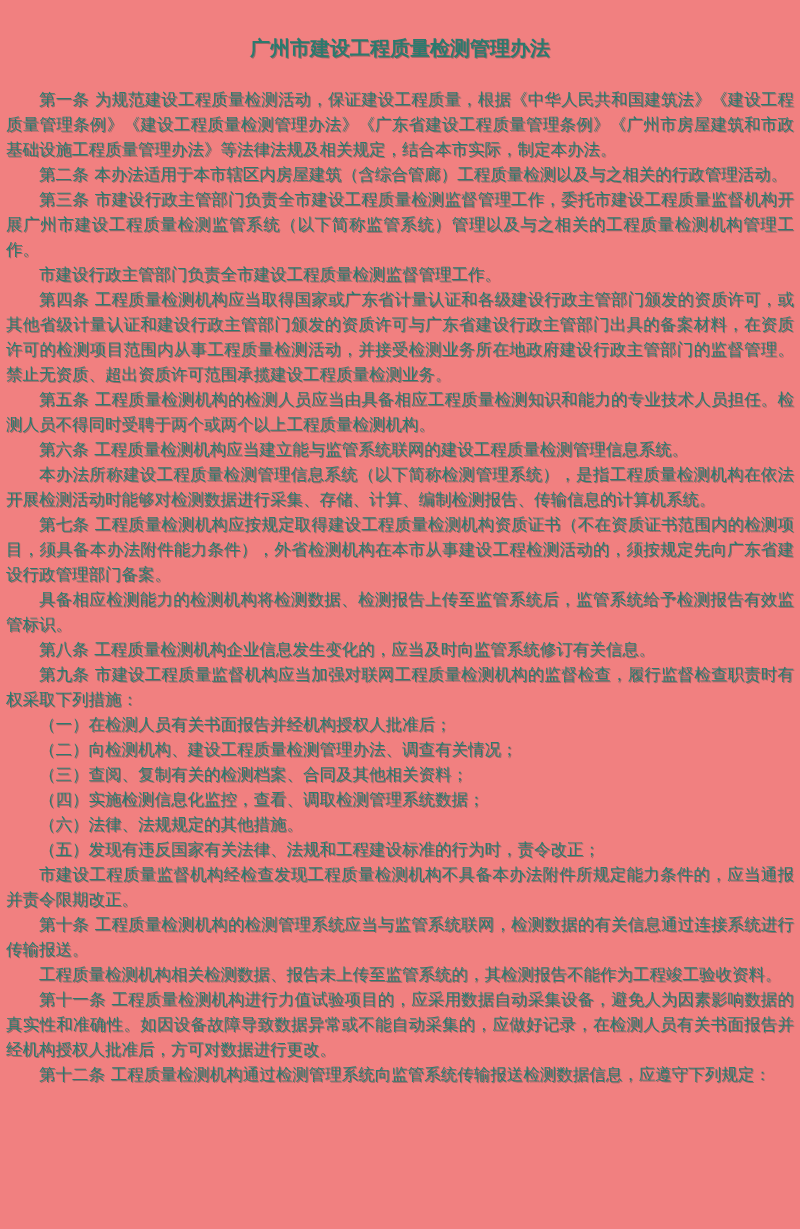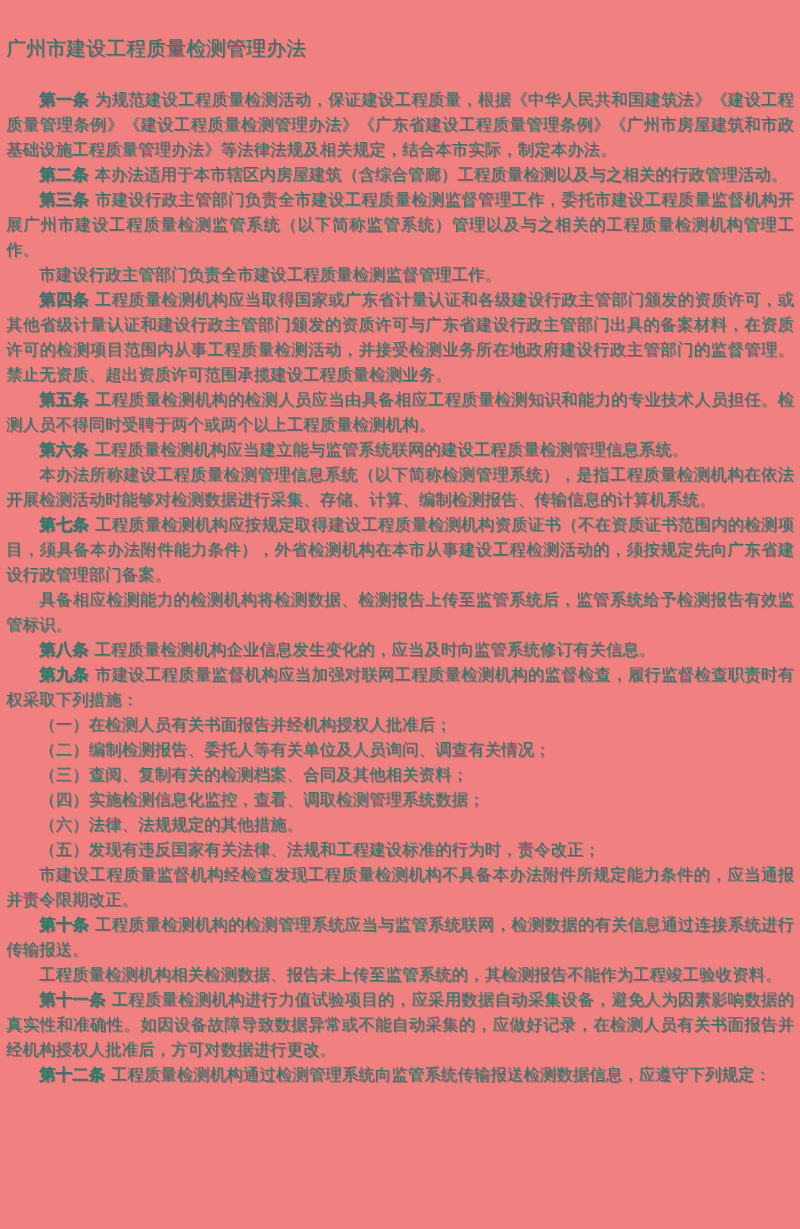--- a/index.html
+++ b/index.html
@@ -17,32 +17,32 @@
     box-sizing: border-box;
     width: 800px;
     padding: 36px 6px 0 6px;
     color: #2b7a6e;
     text-shadow: 1px 1px 0 rgba(75, 75, 75, 0.5);
   }
   .title {
     margin: 0 0 26px 0;
     font-size: 20px;
     line-height: 25px;
-    font-weight: normal;
-    text-align: left;
+    font-weight: bold;
+    text-align: center;
   }
   .para {
     margin: 0;
     font-size: 16.5px;
     line-height: 25px;
     text-indent: 2em;
     text-align: justify;
   }
   .lead {
-    font-weight: bold;
+    font-weight: normal;
     margin-right: 0.35em;
   }
 </style>
 </head>
 <body style="background-color: rgb(241, 128, 128);">
 
 <div class="doc" style="color: rgb(43, 122, 110);">
   <h1 class="title">广州市建设工程质量检测管理办法</h1>
   <div>
       <p class="para"><span class="lead">第一条</span><span>为规范建设工程质量检测活动，保证建设工程质量，根据《中华人民共和国建筑法》《建设工程质量管理条例》《建设工程质量检测管理办法》《广东省建设工程质量管理条例》《广州市房屋建筑和市政基础设施工程质量管理办法》等法律法规及相关规定，结合本市实际，制定本办法。</span></p>
@@ -51,21 +51,21 @@
       <p class="para"><span>市建设行政主管部门负责全市建设工程质量检测监督管理工作。</span></p>
       <p class="para"><span class="lead">第四条</span><span>工程质量检测机构应当取得国家或广东省计量认证和各级建设行政主管部门颁发的资质许可，或其他省级计量认证和建设行政主管部门颁发的资质许可与广东省建设行政主管部门出具的备案材料，在资质许可的检测项目范围内从事工程质量检测活动，并接受检测业务所在地政府建设行政主管部门的监督管理。禁止无资质、超出资质许可范围承揽建设工程质量检测业务。</span></p>
       <p class="para"><span class="lead">第五条</span><span>工程质量检测机构的检测人员应当由具备相应工程质量检测知识和能力的专业技术人员担任。检测人员不得同时受聘于两个或两个以上工程质量检测机构。</span></p>
       <p class="para"><span class="lead">第六条</span><span>工程质量检测机构应当建立能与监管系统联网的建设工程质量检测管理信息系统。</span></p>
       <p class="para"><span>本办法所称建设工程质量检测管理信息系统（以下简称检测管理系统），是指工程质量检测机构在依法开展检测活动时能够对检测数据进行采集、存储、计算、编制检测报告、传输信息的计算机系统。</span></p>
       <p class="para"><span class="lead">第七条</span><span>工程质量检测机构应按规定取得建设工程质量检测机构资质证书（不在资质证书范围内的检测项目，须具备本办法附件能力条件），外省检测机构在本市从事建设工程检测活动的，须按规定先向广东省建设行政管理部门备案。</span></p>
       <p class="para"><span>具备相应检测能力的检测机构将检测数据、检测报告上传至监管系统后，监管系统给予检测报告有效监管标识。</span></p>
       <p class="para"><span class="lead">第八条</span><span>工程质量检测机构企业信息发生变化的，应当及时向监管系统修订有关信息。</span></p>
       <p class="para"><span class="lead">第九条</span><span>市建设工程质量监督机构应当加强对联网工程质量检测机构的监督检查，履行监督检查职责时有权采取下列措施：</span></p>
       <p class="para"><span>（一）在检测人员有关书面报告并经机构授权人批准后；</span></p>
-      <p class="para"><span>（二）编制检测报告、委托人等有关单位及人员询问、调查有关情况；</span></p>
+      <p class="para"><span>（二）向检测机构、建设工程质量检测管理办法、调查有关情况；</span></p>
       <p class="para"><span>（三）查阅、复制有关的检测档案、合同及其他相关资料；</span></p>
       <p class="para"><span>（四）实施检测信息化监控，查看、调取检测管理系统数据；</span></p>
       <p class="para"><span>（六）法律、法规规定的其他措施。</span></p>
       <p class="para"><span>（五）发现有违反国家有关法律、法规和工程建设标准的行为时，责令改正；</span></p>
       <p class="para"><span>市建设工程质量监督机构经检查发现工程质量检测机构不具备本办法附件所规定能力条件的，应当通报并责令限期改正。</span></p>
       <p class="para"><span class="lead">第十条</span><span>工程质量检测机构的检测管理系统应当与监管系统联网，检测数据的有关信息通过连接系统进行传输报送。</span></p>
       <p class="para"><span>工程质量检测机构相关检测数据、报告未上传至监管系统的，其检测报告不能作为工程竣工验收资料。</span></p>
       <p class="para"><span class="lead">第十一条</span><span>工程质量检测机构进行力值试验项目的，应采用数据自动采集设备，避免人为因素影响数据的真实性和准确性。如因设备故障导致数据异常或不能自动采集的，应做好记录，在检测人员有关书面报告并经机构授权人批准后，方可对数据进行更改。</span></p>
       <p class="para"><span class="lead">第十二条</span><span>工程质量检测机构通过检测管理系统向监管系统传输报送检测数据信息，应遵守下列规定：</span></p>
     </div>

